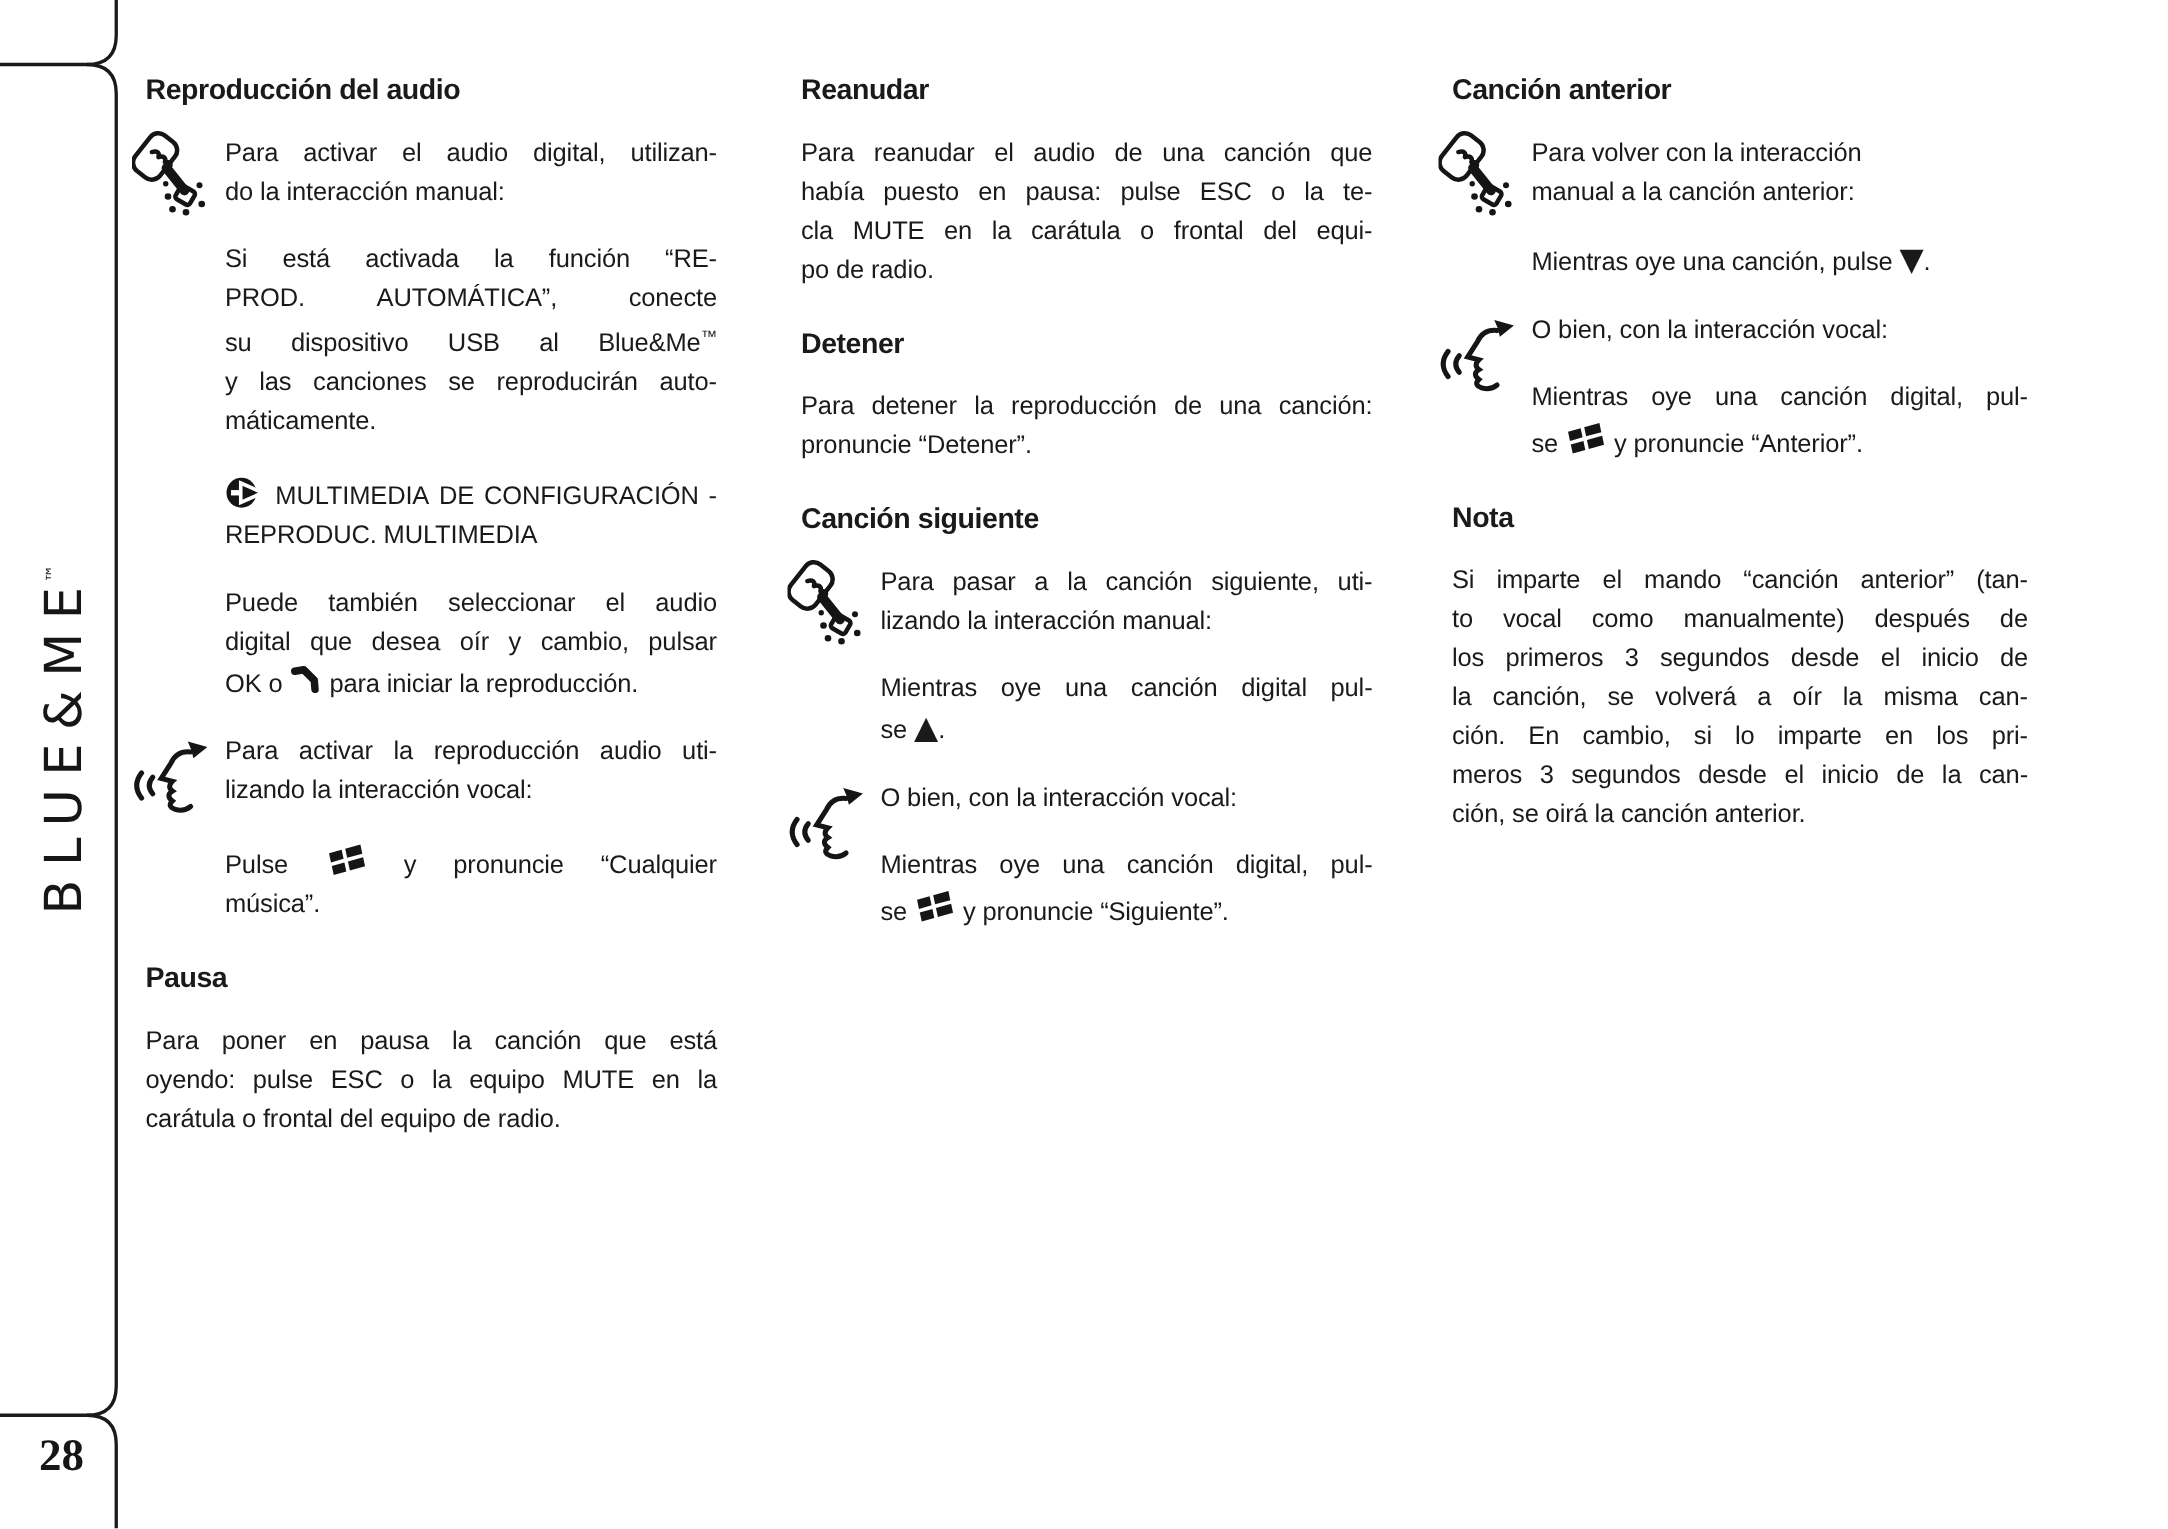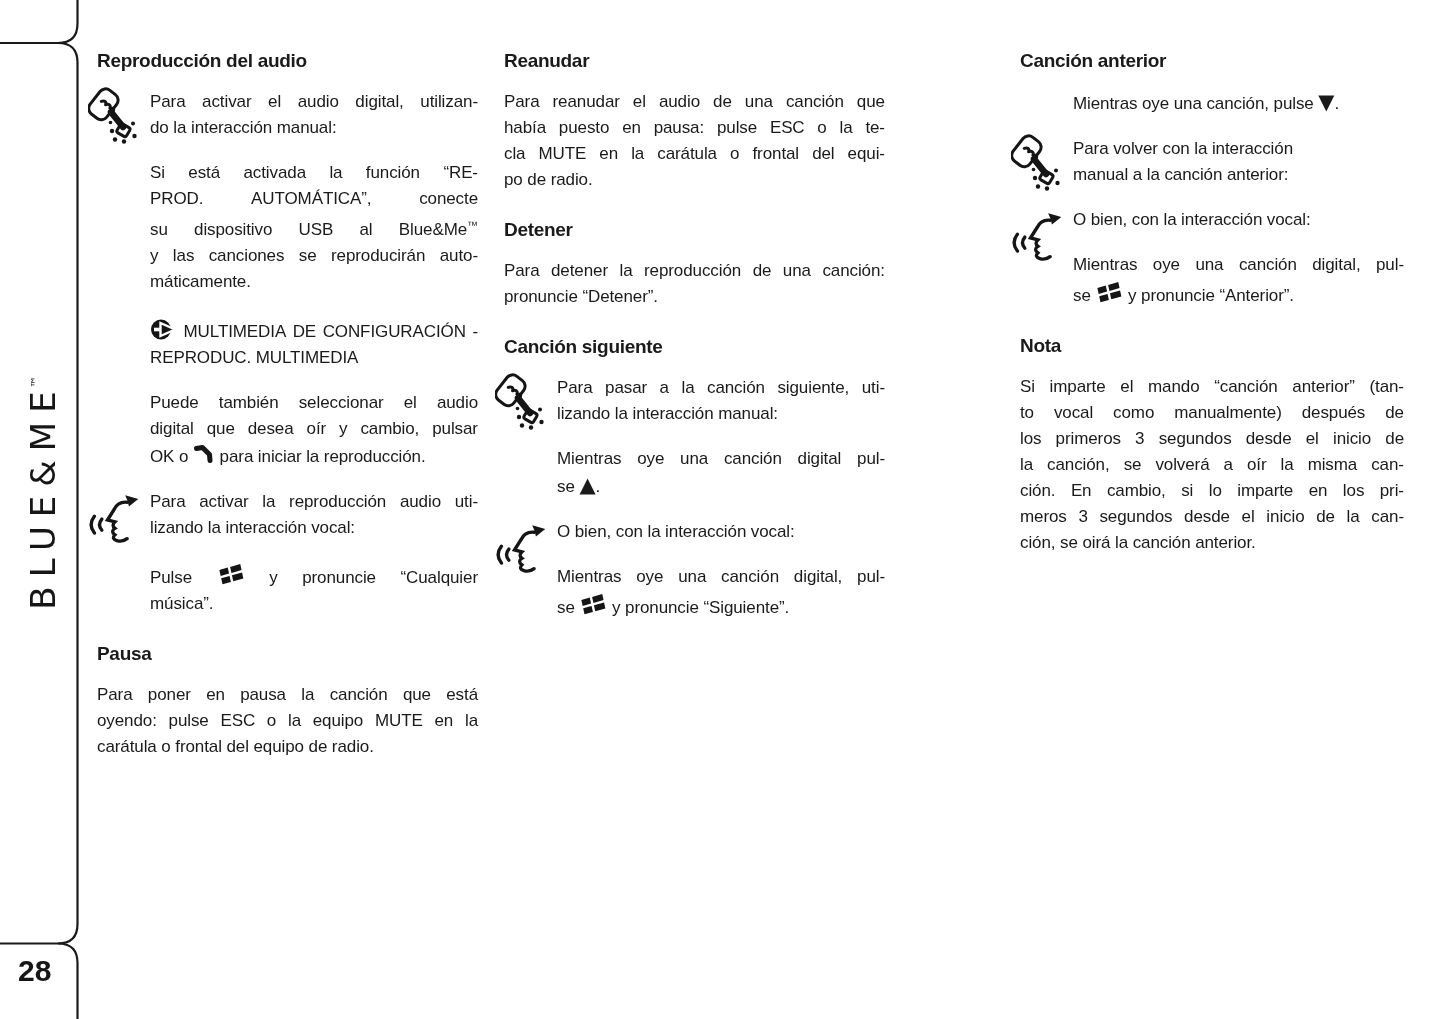--- a/index.html
+++ b/index.html
@@ -4,26 +4,26 @@
 <style>
   html,body{margin:0;padding:0;}
   body{width:1445px;height:1019px;background:#fff;overflow:hidden;position:relative;
        font-family:"Liberation Sans","DejaVu Sans",sans-serif;color:#1a1a1a;}
   .frame{position:absolute;left:0;top:0;pointer-events:none;}
   .logo{position:absolute;left:-75px;top:471px;width:240px;height:44px;
         transform:rotate(-90deg);transform-origin:center;text-align:center;
         font-family:"DejaVu Sans",sans-serif;font-size:34px;letter-spacing:9px;
         white-space:nowrap;color:#161616;}
   .logo .tm{font-size:12px;vertical-align:15px;letter-spacing:0;margin-left:-6px;}
-  .pagenum{position:absolute;left:18px;top:954px;width:46px;text-align:left;
-           font-size:30px;font-weight:bold;color:#161616;}
+  .pagenum{position:absolute;left:18px;top:954px;width:46px;text-align:center;
+           font-size:30px;font-weight:bold;color:#161616;font-family:Liberation Serif, serif;}
   .col{position:absolute;top:50px;font-size:17px;letter-spacing:-0.1px;}
   .col0{left:97px;width:381px;}
-  .col1{left:504px;width:381px;}
-  .col2{left:1020px;width:384px;}
+  .col1{left:534px;width:381px;}
+  .col2{left:968px;width:384px;}
   .heading{font-weight:bold;font-size:19px;letter-spacing:-0.3px;margin:26px 0 17px;}
   .col .heading:first-child{margin-top:0;}
   .para{margin:0 0 19px;position:relative;}
   .para.ind{margin-left:53px;}
   .line{line-height:26px;white-space:nowrap;}
   .line.just{display:flex;justify-content:space-between;align-items:baseline;}
   .b{font-weight:normal;}
   .sup{font-size:11px;vertical-align:6px;}
   .tri{font-family:"DejaVu Sans",sans-serif;font-size:21px;}
   .iic{display:inline-block;position:relative;}
@@ -328,43 +328,43 @@
             <path d="M2.2 6.4 L10 4.2 L11.2 9.8 L3.4 12 Z"></path>
             <path d="M12.2 3.6 L21.6 1 L22.8 6.6 L13.4 9.2 Z"></path>
             <path d="M3.9 14.2 L11.7 12 L12.9 17.6 L5.1 19.8 Z"></path>
             <path d="M13.9 11.4 L23.3 8.8 L24.5 14.4 L15.1 17 Z"></path>
           </svg></span><span> y pronuncie </span><span class="b">“Siguiente”</span><span>.</span></div>
     </div>
   </div>
 <div class="col col2">
     <div class="heading">Canción anterior</div>
     <div class="para ind">
-      <div class="line"><span>Mientras oye una canción, pulse </span><span class="tri">▼</span><span>.</span></div>
-    </div>
-    <div class="para ind">
       <span class="side-icon press-button-icon">
         <svg viewBox="0 0 52 60">
           <g fill="none" stroke="#151515" stroke-width="3" stroke-linecap="round" stroke-linejoin="round">
             <rect x="5" y="5" width="21" height="30" rx="7" transform="rotate(38 15 20)"></rect>
             <path d="M12 19 c2 -3 4.5 -3 5.5 0 c2 -3 4.5 -3 5.5 0 c2 -2.5 4.5 -2 4.5 1" transform="rotate(38 15 20)"></path>
             <path d="M23 28 L35 43" stroke-width="6.5"></path>
             <rect x="30" y="41" width="11" height="10" rx="2" transform="rotate(30 35 46)"></rect>
           </g>
           <g fill="#151515">
             <circle cx="24" cy="47" r="2.2"></circle>
             <circle cx="27" cy="55.5" r="2.2"></circle>
             <circle cx="36" cy="57.5" r="2.2"></circle>
             <circle cx="46.5" cy="52" r="2.2"></circle>
             <circle cx="45" cy="39.5" r="2"></circle>
             <circle cx="22.5" cy="38.5" r="1.8"></circle>
           </g>
         </svg>
       </span>
       <div class="line"><span>Para volver con la interacción</span></div>
       <div class="line"><span>manual a la canción anterior:</span></div>
+    </div>
+    <div class="para ind">
+      <div class="line"><span>Mientras oye una canción, pulse </span><span class="tri">▼</span><span>.</span></div>
     </div>
     <div class="para ind">
       <span class="side-icon voice-command-icon">
         <svg viewBox="0 0 60 64">
           <g fill="none" stroke="#151515" stroke-width="3.6" stroke-linecap="round">
             <path d="M9 28 q-7 9 0 18"></path>
             <path d="M17 31 q-5 6 0 12"></path>
             <path d="M44 13 q-10 -1 -14 8 l-7 11 l8 2 q-4 4 0 7 q-5 3 0 7 q-4 4 2 6 q6 2 11 -2"></path>
           </g>
           <path d="M42 5.5 l14 4 l-10 8 q-1 -6 -4 -12 z" fill="#151515"></path>

